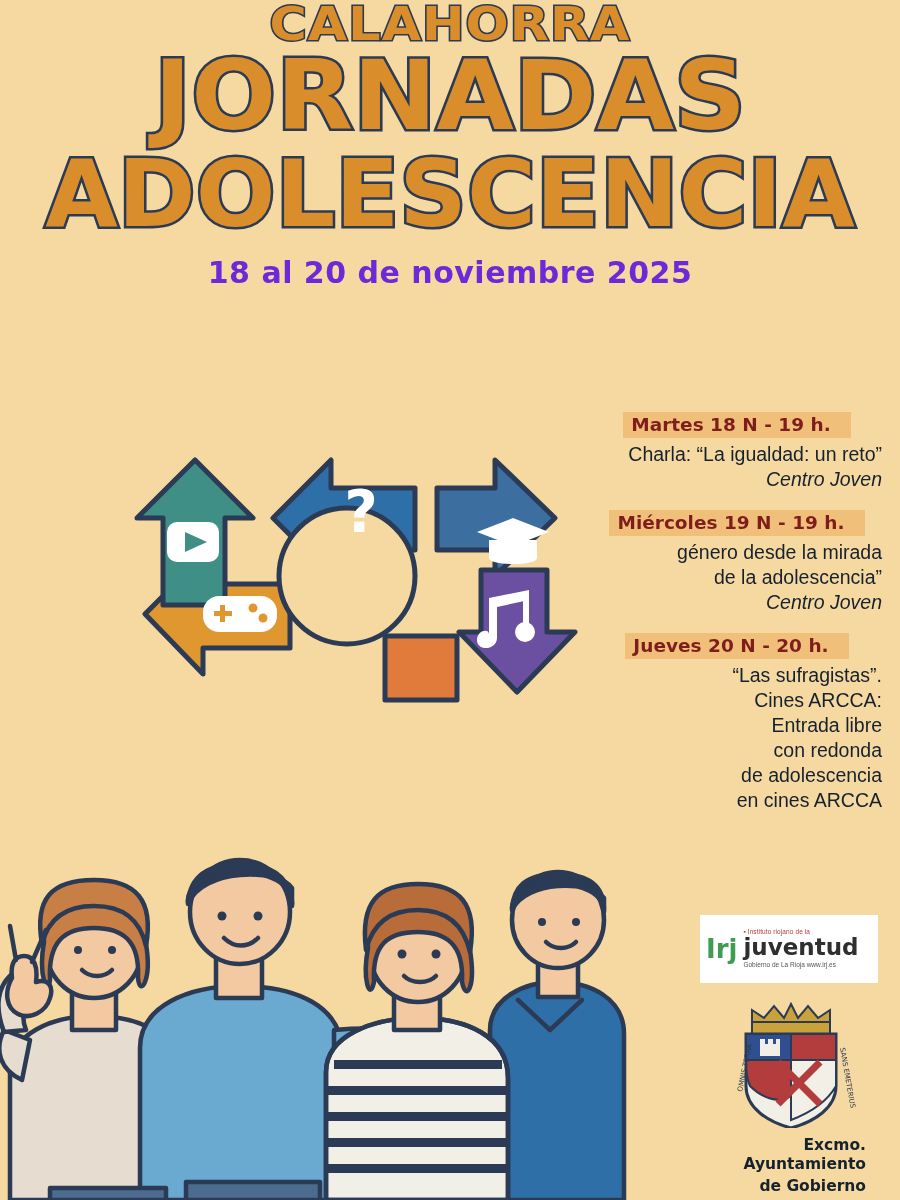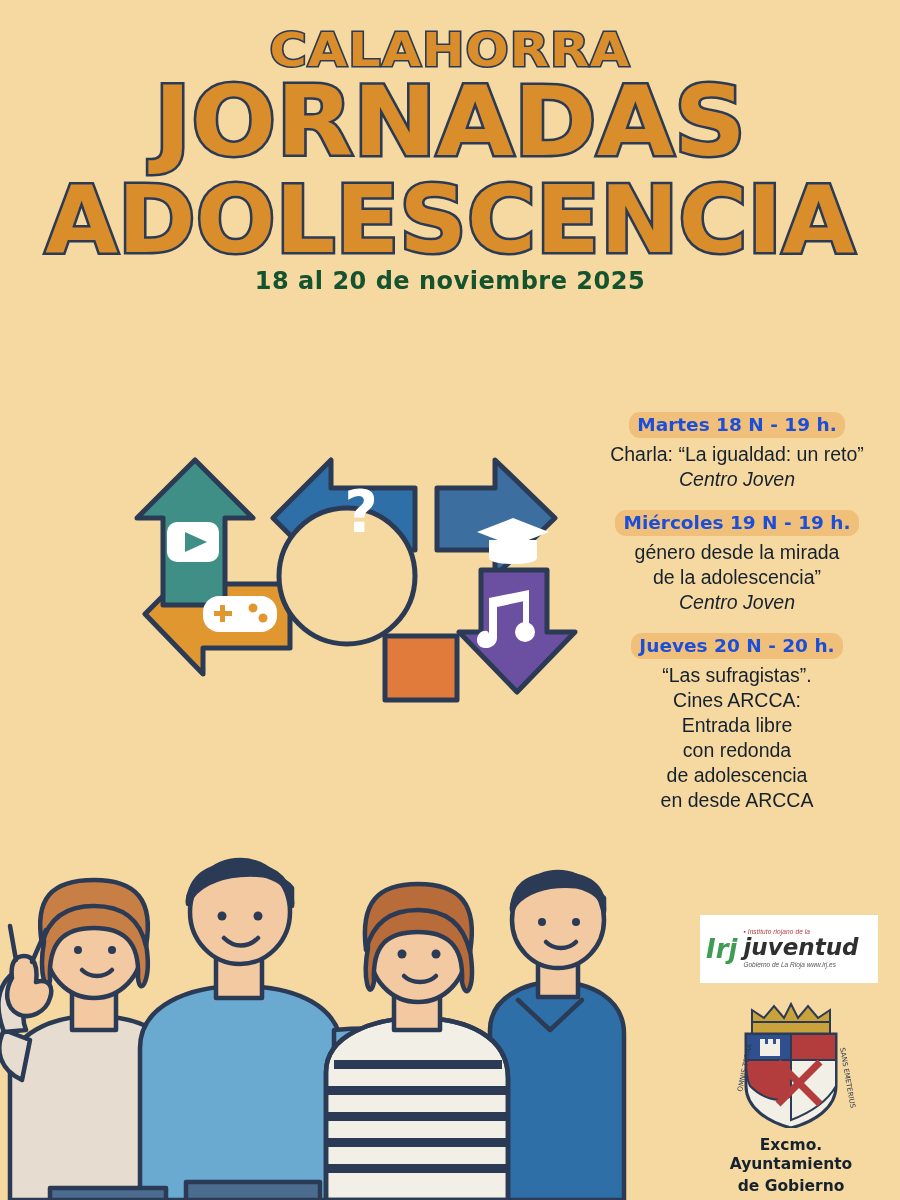--- a/index.html
+++ b/index.html
@@ -15,21 +15,21 @@
     position: relative;
   }
 
   
   .title-block {
     position: absolute;
     top: 0;
     left: 0;
     width: 900px;
     text-align: center;
-    padding-top: 26px;
+    padding-top: 0;
   }
   .t-calahorra {
     font-family: "DejaVu Sans", sans-serif;
     font-weight: bold;
     font-size: 47px;
     letter-spacing: 1px;
     color: #d98e2b;
     -webkit-text-stroke: 3px #2b3a55;
     paint-order: stroke fill;
     line-height: 1;
@@ -54,22 +54,23 @@
     color: #d98e2b;
     -webkit-text-stroke: 5px #2b3a55;
     paint-order: stroke fill;
     line-height: 1.0;
     margin-top: 6px;
     transform: scaleX(1.02);
   }
   .t-dates {
     font-family: "DejaVu Sans", sans-serif;
     font-weight: bold;
-    font-size: 24px;
-    color: #14532d;
+    font-size: 30px;
+    color: #6d28d9;
+    margin-top: 14px;
     letter-spacing: 0.5px;
   }
 
   
   .cycle {
     position: absolute;
     left: 85px;
     top: 400px;
     width: 520px;
     height: 330px;
@@ -92,48 +93,47 @@
     width: 290px;
     text-align: center;
     color: #1b2b40;
   }
   .ag-head {
     display: inline-block;
     background: #f0c07a;
     font-family: "DejaVu Sans", sans-serif;
     font-weight: bold;
     font-size: 18.5px;
-    padding: 2px 8px 3px 8px;
-    color: #1d4ed8;
+    padding: 2px 20px 3px 8px;
+    color: #7f1d1d;
     margin-bottom: 4px;
     white-space: nowrap;
-    border-radius: 11px;
   }
   .ag-line {
     font-size: 19.5px;
     line-height: 1.28;
     color: #16212e;
+    text-align: right;
   }
   .ag-line.italic { font-style: italic; }
   .ag-group { margin-bottom: 18px; }
   .ag-group.last { margin-bottom: 26px; }
 
   
   .logo-juventud {
     position: absolute;
     right: 22px;
     top: 915px;
     width: 178px;
     height: 68px;
     background: #ffffff;
     display: flex;
     align-items: center;
     padding: 0 6px;
     box-sizing: border-box;
-    font-style: italic;
   }
   .irj {
     font-family: "DejaVu Sans", sans-serif;
     font-weight: bold;
     font-size: 26px;
     color: #3f9c52;
     line-height: 1;
     padding-right: 6px;
   }
   .juv-right { line-height: 1.05; }
@@ -154,21 +154,21 @@
     color: #555;
     margin-top: 2px;
     line-height: 1.25;
   }
 
   .crest-wrap {
     position: absolute;
     right: 34px;
     top: 1000px;
     width: 150px;
-    text-align: center;
+    text-align: right;
   }
   .crest-caption {
     font-family: "DejaVu Sans", sans-serif;
     font-weight: bold;
     font-size: 15.5px;
     color: #17222f;
     line-height: 1.2;
     margin-top: 4px;
   }
 </style>
@@ -313,21 +313,21 @@
     <div class="ag-line italic">Centro Joven</div>
   </div>
 
   <div class="ag-group last">
     <div class="ag-head">Jueves 20 N - 20 h.</div>
     <div class="ag-line">“Las sufragistas”.</div>
     <div class="ag-line">Cines ARCCA:</div>
     <div class="ag-line">Entrada libre</div>
     <div class="ag-line">con redonda</div>
     <div class="ag-line">de adolescencia</div>
-    <div class="ag-line">en desde ARCCA</div>
+    <div class="ag-line">en cines ARCCA</div>
   </div>
 </div>
 
 <div class="logo-juventud">
   <div class="irj">Irj</div>
   <div class="juv-right">
     <div class="juv-top">▪ Instituto riojano de la</div>
     <div class="juv-main">juventud</div>
     <div class="juv-sub">Gobierno de La Rioja
 www.irj.es</div>

